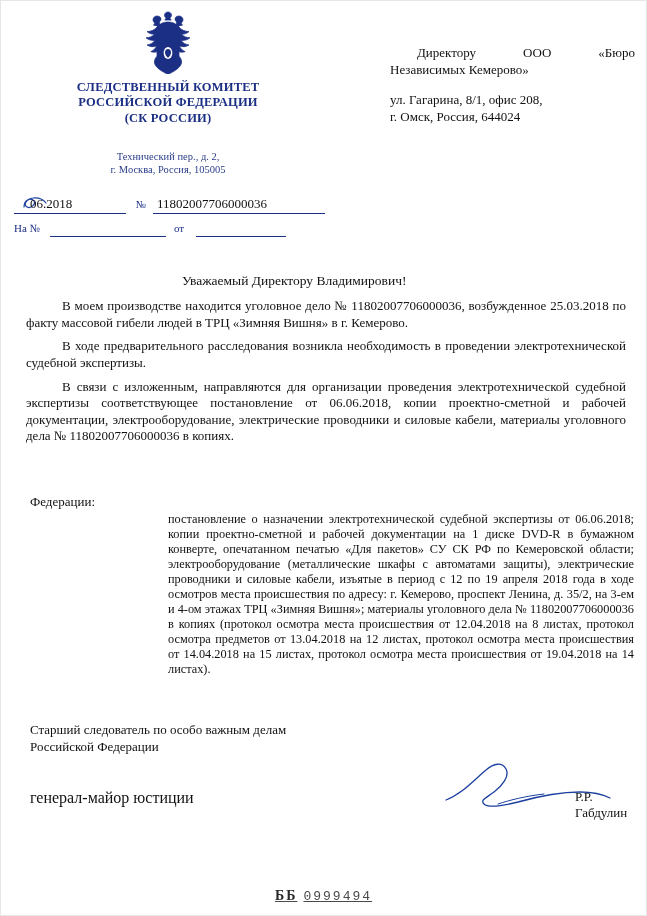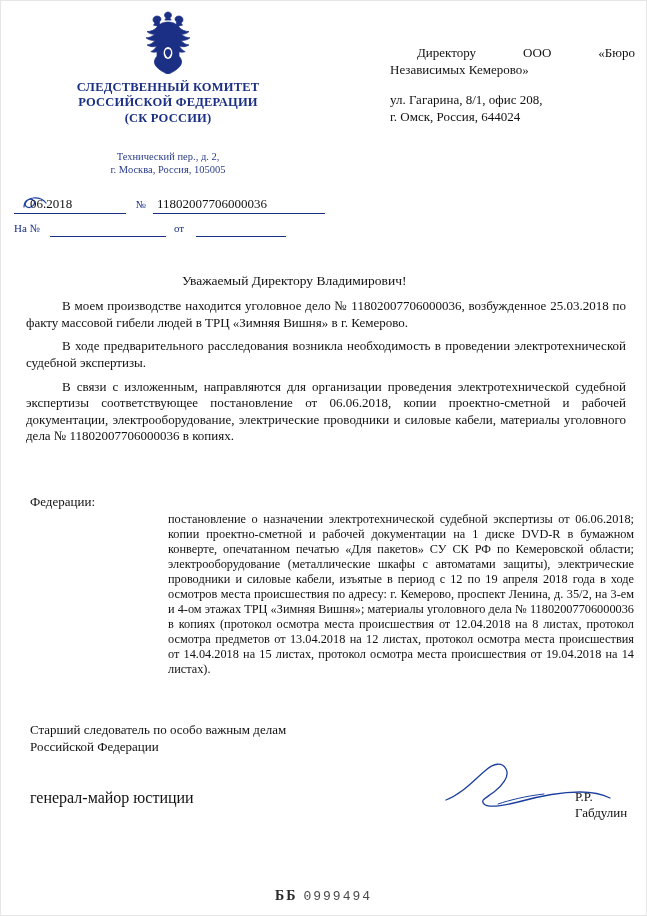--- a/index.html
+++ b/index.html
@@ -233,20 +233,21 @@
   .footer {
     position: absolute;
     left: 0;
     top: 888px;
     width: 647px;
     text-align: center;
     font-size: 14px;
     letter-spacing: 1px;
     color: #4a4a4a;
     font-family: "Liberation Serif", serif;
+    text-decoration: underline;
   }
   .footer .code {
     font-family: "Liberation Mono", monospace;
     letter-spacing: 2px;
     font-size: 13px;
   }
   .footer .bb {
     font-weight: bold;
     letter-spacing: 2px;
     margin-right: 6px;

